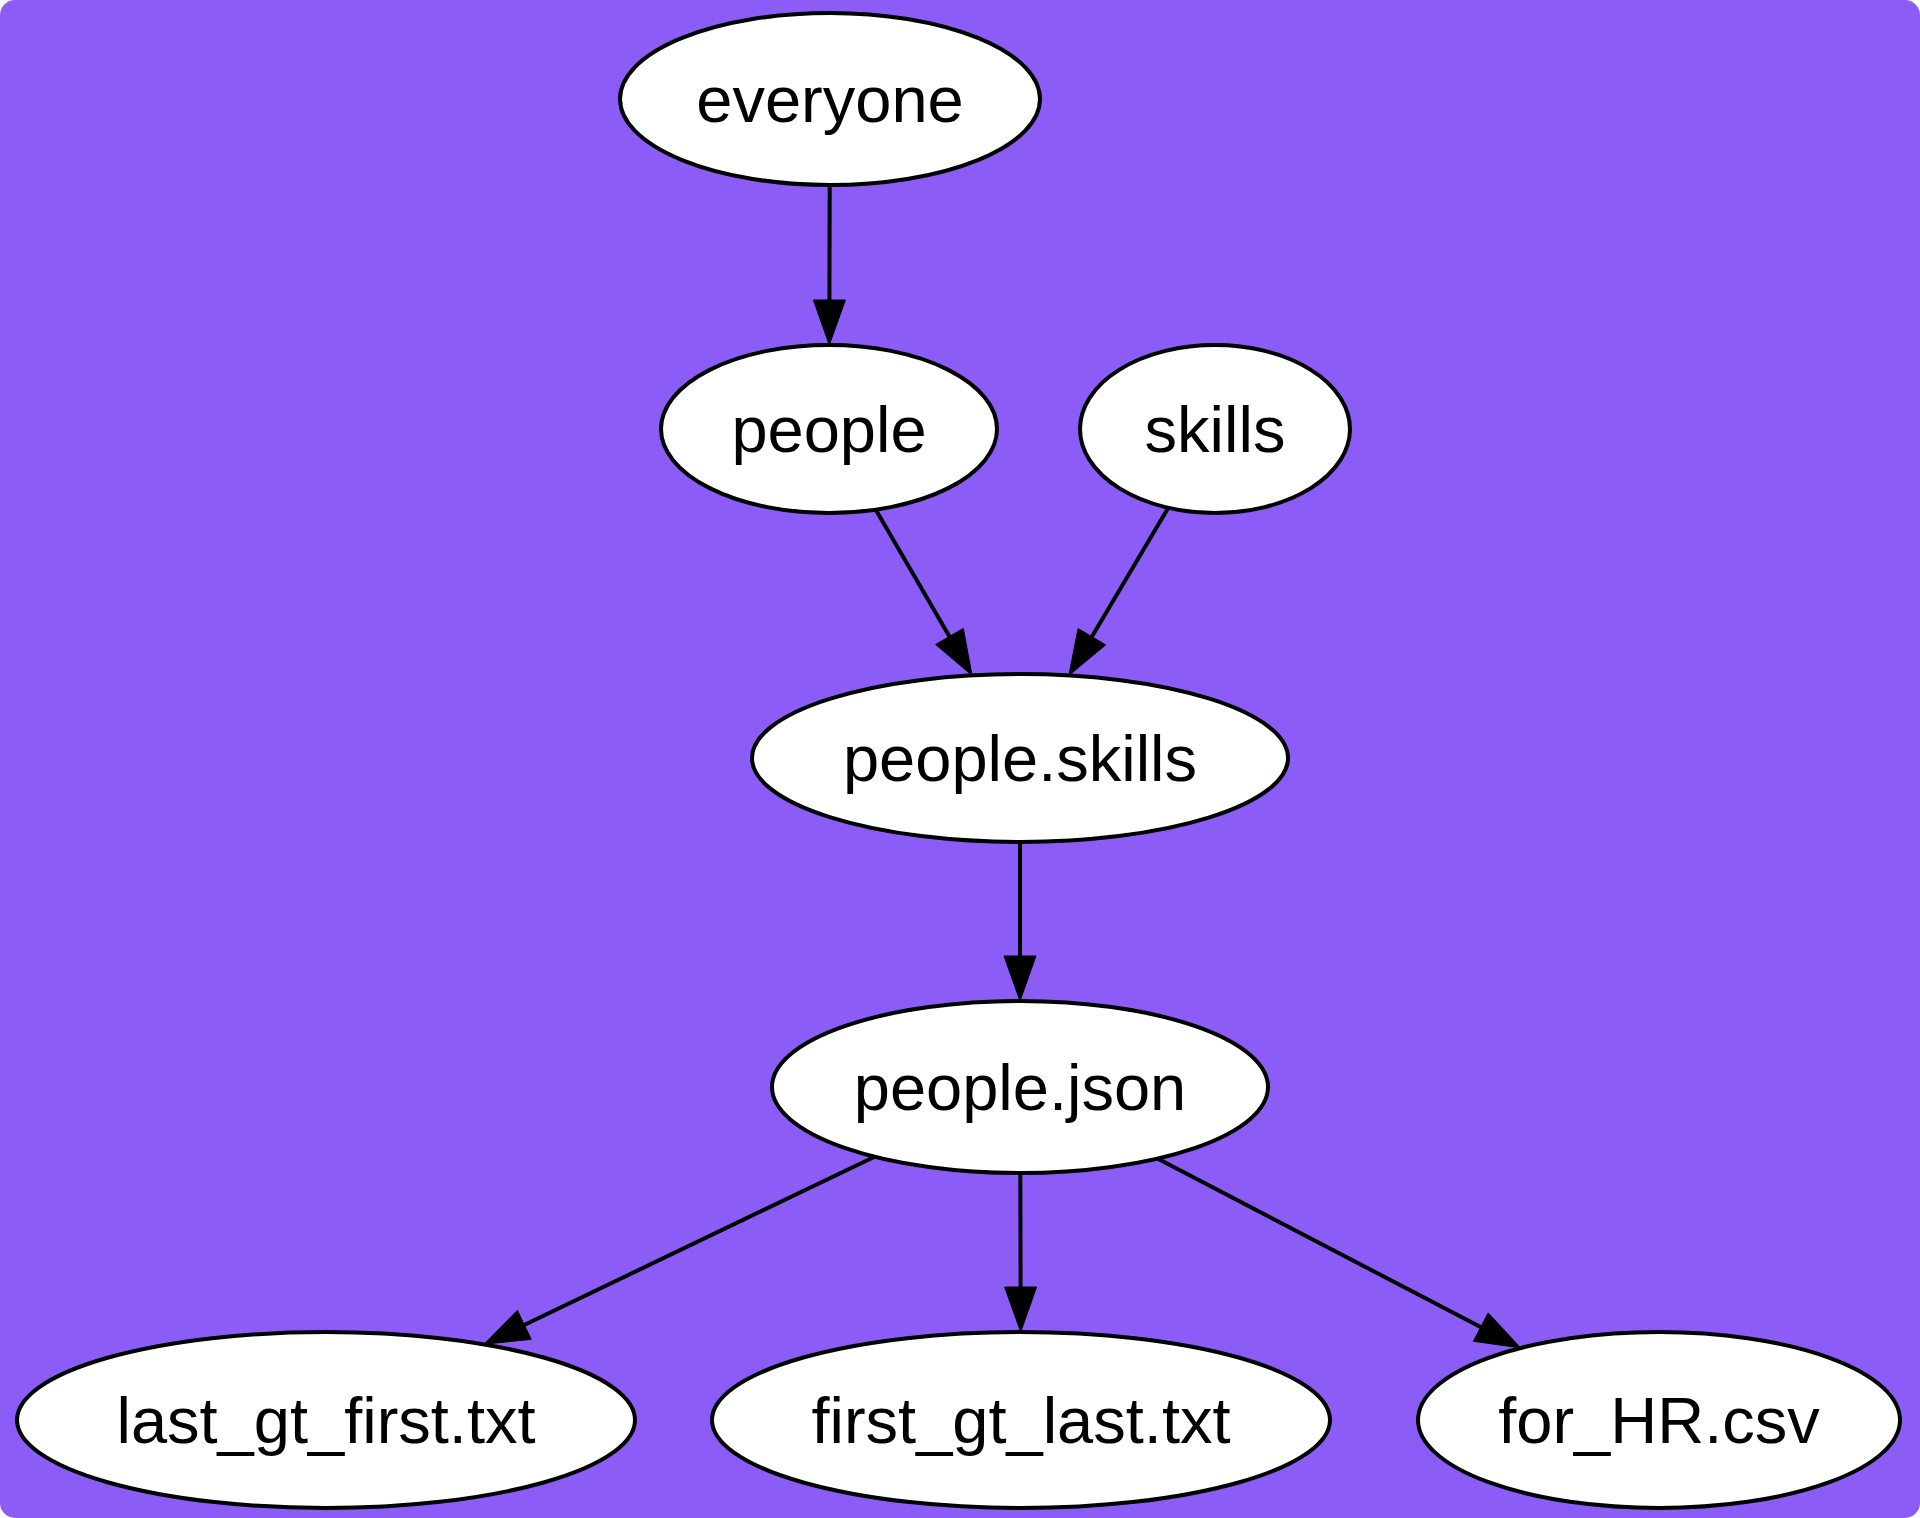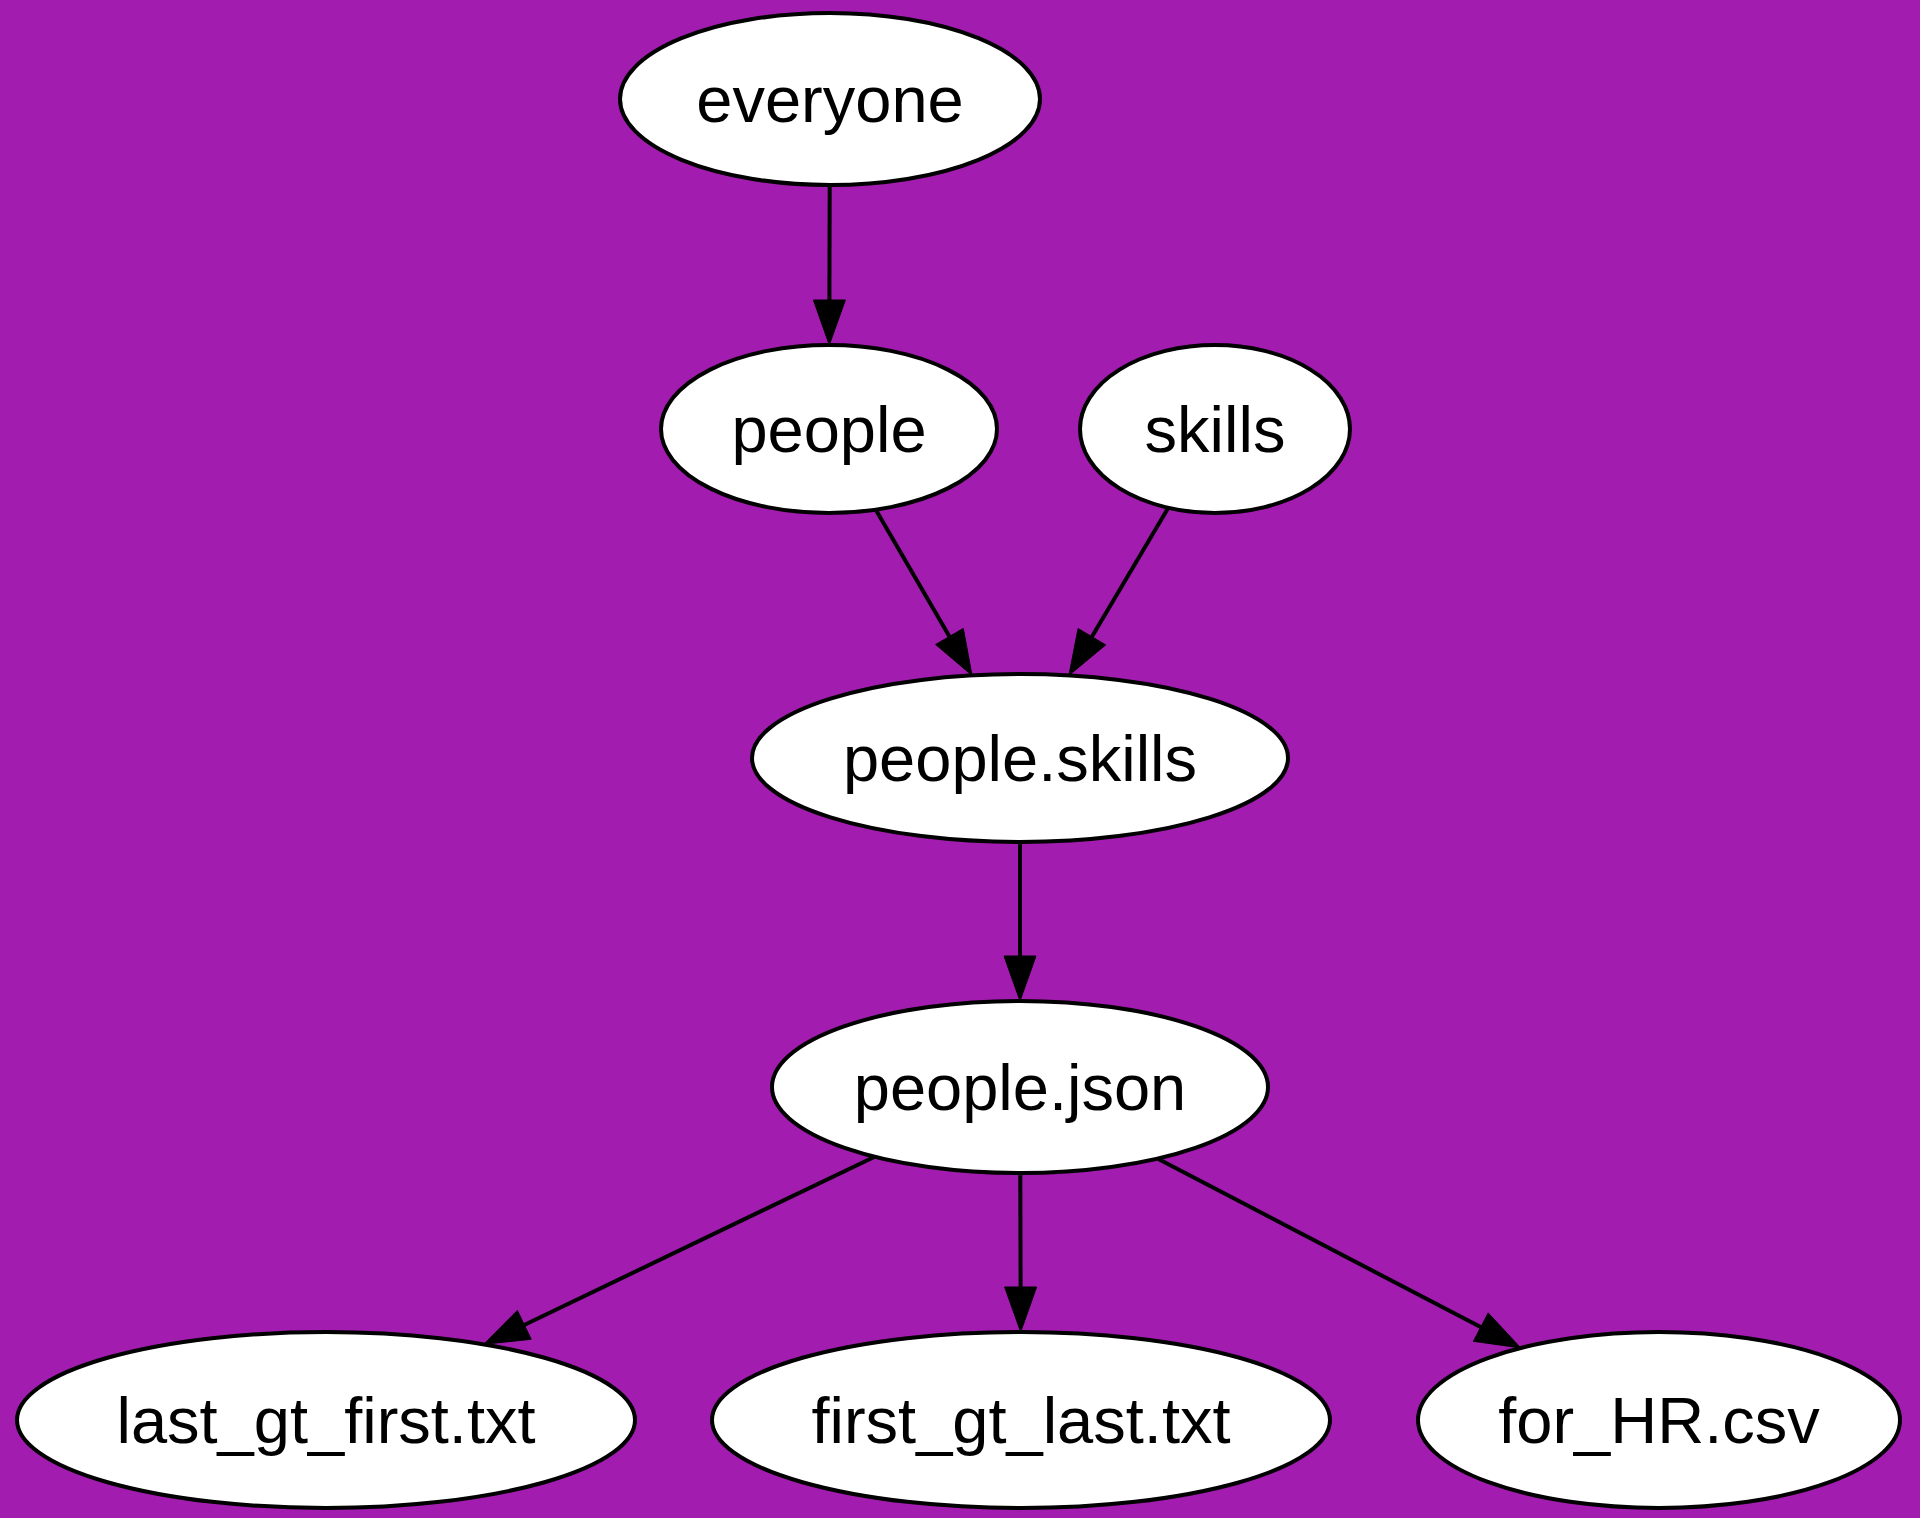--- a/index.html
+++ b/index.html
@@ -3,22 +3,23 @@
 <meta charset="utf-8">
 <style>
   html, body {
     margin: 0;
     padding: 0;
     background: #ffffff;
   }
   .page {
     width: 1920px;
     height: 1518px;
-    background: #a21caf;
+    background: #8b5cf6;
     overflow: hidden;
+    border-radius: 15px;
   }
   svg.graph {
     display: block;
     width: 1920px;
     height: 1518px;
   }
   .node-ellipse {
     fill: #ffffff;
     stroke: #000000;
     stroke-width: 4;

